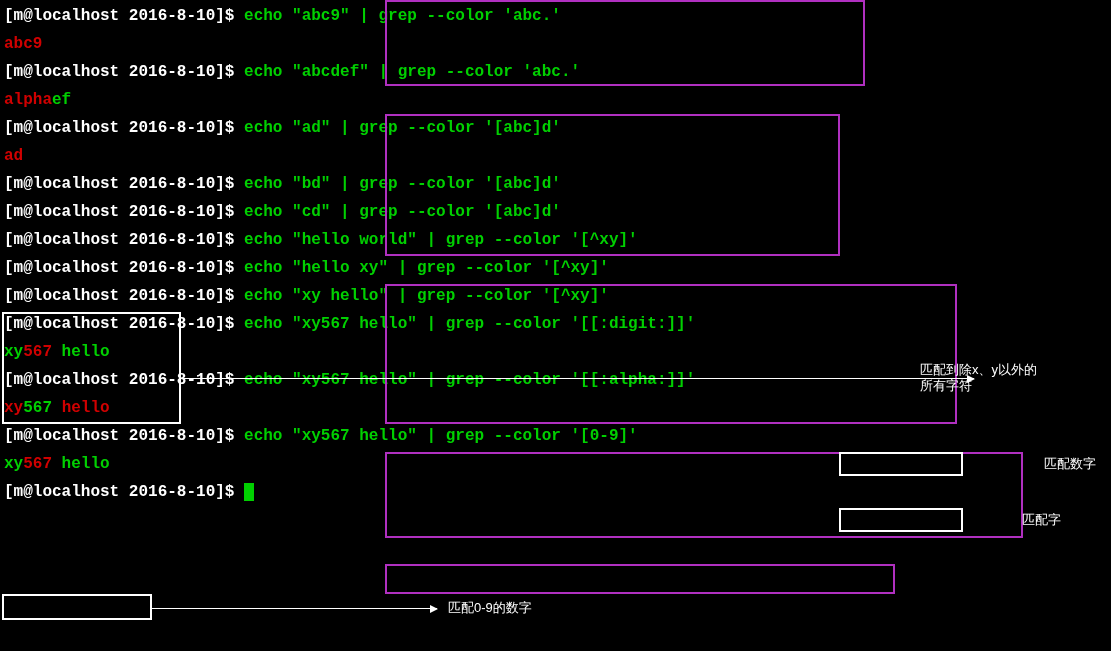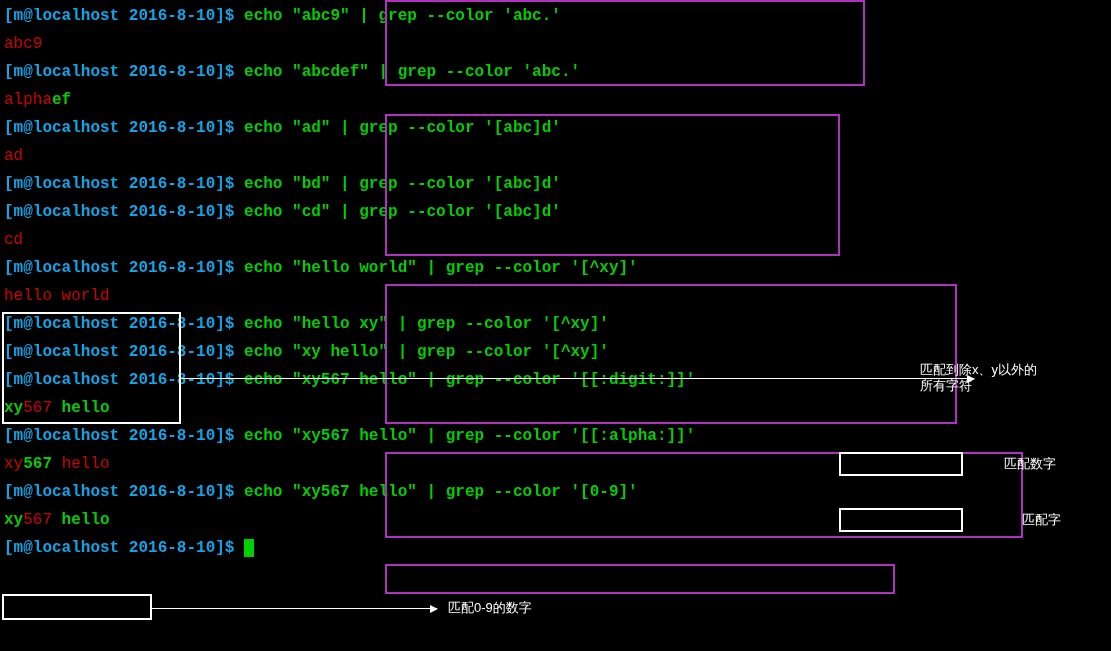--- a/index.html
+++ b/index.html
@@ -12,23 +12,23 @@
     height: 651px;
     position: relative;
     overflow: hidden;
     font-weight: bold;
   }
   .term {
     position: relative;
     padding: 2px 4px;
   }
   .line { white-space: pre; height: 28px; }
-  .prompt { color: #0ea5e9; }
+  .prompt { color: #ffffff; }
   .cmd    { color: #00d000; }
-  .match  { color: #d00000; font-weight: normal; }
+  .match  { color: #d00000; font-weight: bold; }
   .cursor {
     display: inline-block;
     width: 10px; height: 18px;
     background: #00d000;
     vertical-align: middle;
   }
 
   .box {
     position: absolute;
     border: 2px solid #b030c0;
@@ -69,23 +69,21 @@
 
 <div class="term" id="term">
     <div class="line"><span class="prompt">[m@localhost 2016-8-10]$ </span><span class="cmd">echo "abc9" | grep --color 'abc.'</span></div>
     <div class="line"><span class="match">abc9</span></div>
     <div class="line"><span class="prompt">[m@localhost 2016-8-10]$ </span><span class="cmd">echo "abcdef" | grep --color 'abc.'</span></div>
     <div class="line"><span class="match">alpha</span><span class="cmd">ef</span></div>
     <div class="line"><span class="prompt">[m@localhost 2016-8-10]$ </span><span class="cmd">echo "ad" | grep --color '[abc]d'</span></div>
     <div class="line"><span class="match">ad</span></div>
     <div class="line"><span class="prompt">[m@localhost 2016-8-10]$ </span><span class="cmd">echo "bd" | grep --color '[abc]d'</span></div>
     <div class="line"><span class="prompt">[m@localhost 2016-8-10]$ </span><span class="cmd">echo "cd" | grep --color '[abc]d'</span></div>
-    <div class="line"><span class="match">cd</span></div>
     <div class="line"><span class="prompt">[m@localhost 2016-8-10]$ </span><span class="cmd">echo "hello world" | grep --color '[^xy]'</span></div>
-    <div class="line"><span class="match">hello world</span></div>
     <div class="line"><span class="prompt">[m@localhost 2016-8-10]$ </span><span class="cmd">echo "hello xy" | grep --color '[^xy]'</span></div>
     <div class="line"><span class="prompt">[m@localhost 2016-8-10]$ </span><span class="cmd">echo "xy hello" | grep --color '[^xy]'</span></div>
     <div class="line"><span class="prompt">[m@localhost 2016-8-10]$ </span><span class="cmd">echo "xy567 hello" | grep --color '[[:digit:]]'</span></div>
     <div class="line"><span class="cmd">xy</span><span class="match">567</span><span class="cmd"> hello</span></div>
     <div class="line"><span class="prompt">[m@localhost 2016-8-10]$ </span><span class="cmd">echo "xy567 hello" | grep --color '[[:alpha:]]'</span></div>
     <div class="line"><span class="match">xy</span><span class="cmd">567</span><span class="cmd"> </span><span class="match">hello</span></div>
     <div class="line"><span class="prompt">[m@localhost 2016-8-10]$ </span><span class="cmd">echo "xy567 hello" | grep --color '[0-9]'</span></div>
     <div class="line"><span class="cmd">xy</span><span class="match">567</span><span class="cmd"> hello</span></div>
     <div class="line"><span class="prompt">[m@localhost 2016-8-10]$ </span><span class="cursor"></span></div>
   </div>
@@ -97,17 +95,17 @@
 <div class="box" style="left:385px; top:564px; width:510px; height:30px;"></div>
 
 <div class="wbox" style="left:2px; top:312px; width:179px; height:112px;"></div>
 <div class="wbox" style="left:839px; top:452px; width:124px; height:24px;"></div>
 <div class="wbox" style="left:839px; top:508px; width:124px; height:24px;"></div>
 <div class="wbox" style="left:2px; top:594px; width:150px; height:26px;"></div>
 
 <div class="arrow-h arrow-head-r" style="left:181px; top:378px; width:793px;"></div>
 <div class="ann" style="left:920px; top:362px; width:120px;">匹配到除x、y以外的所有字符</div>
 
-<div class="ann" style="left:1004px; top:456px;">匹配数字</div>
+<div class="ann" style="left:1044px; top:456px;">匹配数字</div>
 <div class="ann" style="left:1022px; top:512px;">匹配字</div>
 
 <div class="arrow-h arrow-head-r" style="left:152px; top:608px; width:285px;"></div>
 <div class="ann" style="left:448px; top:600px;">匹配0-9的数字</div>
 
 </body></html>

